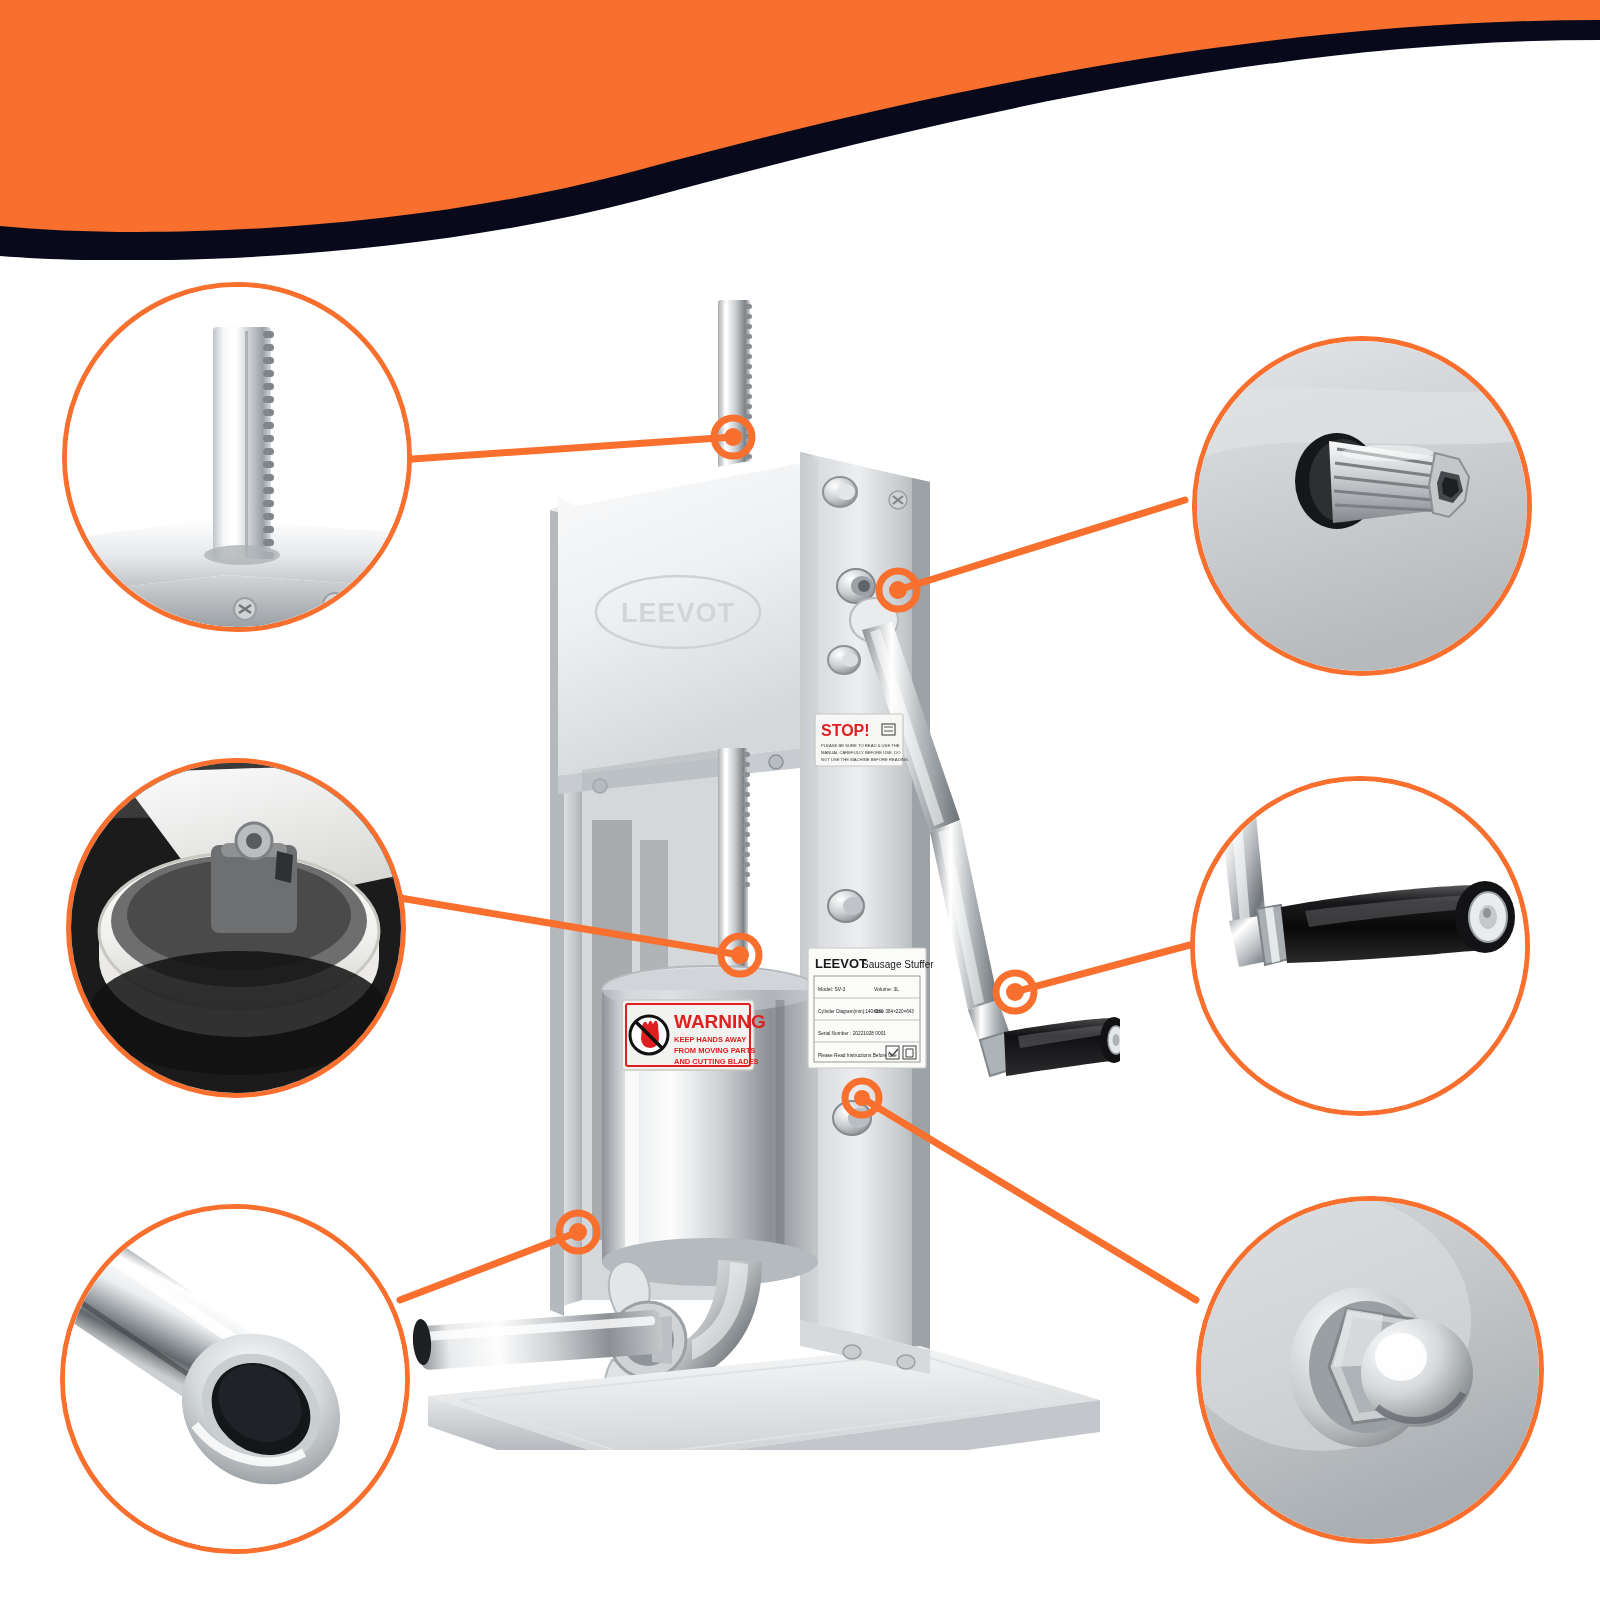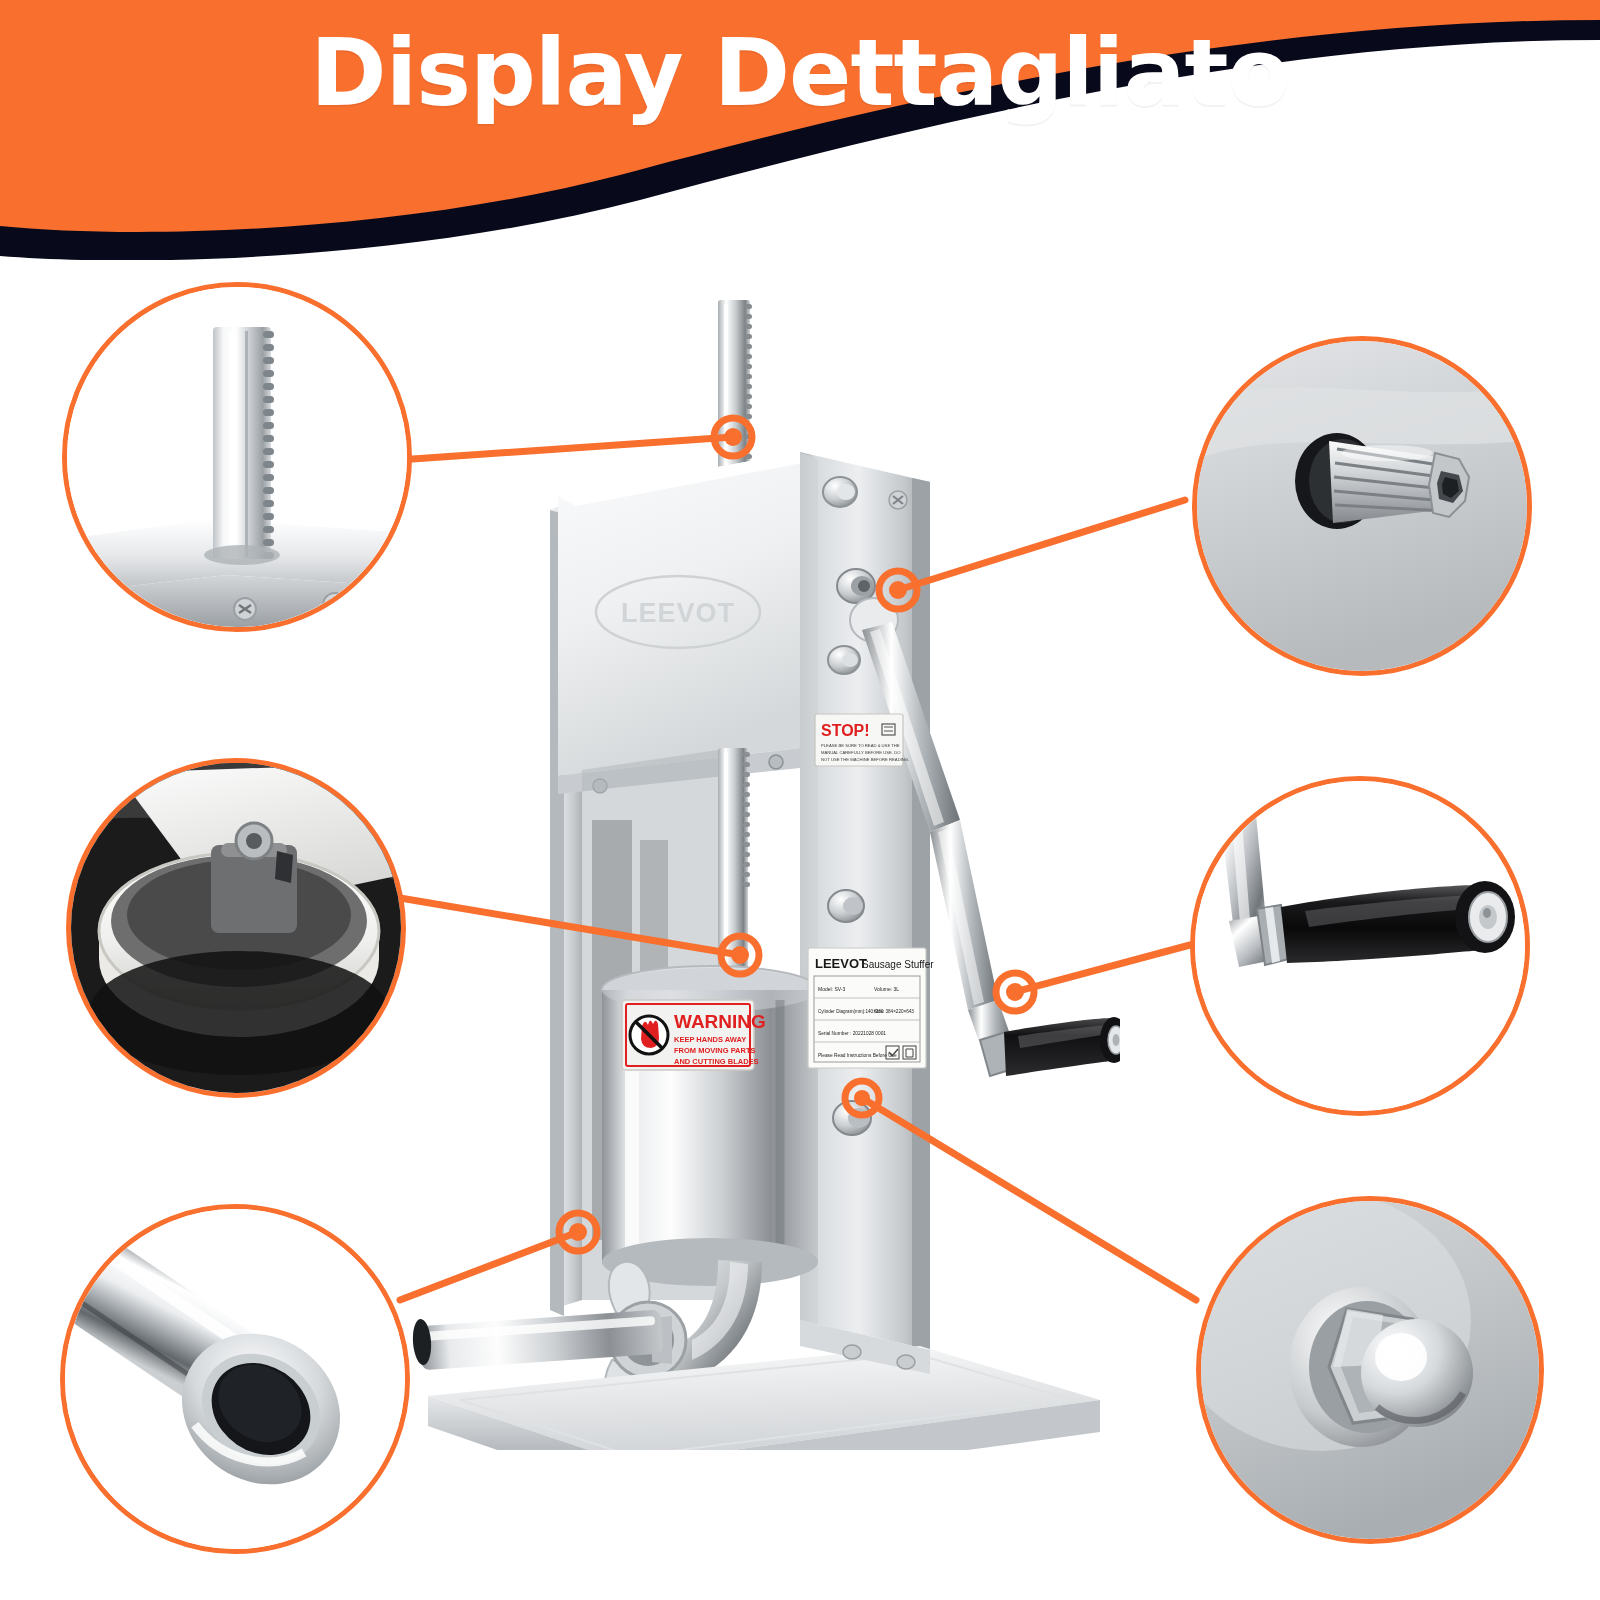--- a/index.html
+++ b/index.html
@@ -36,21 +36,20 @@
       <clipPath id="hdclip">
           <rect x="0" y="0" width="1600" height="260"></rect>
         </clipPath>
     </defs>
     <g clip-path="url(#hdclip)">
       <rect x="0" y="0" width="1600" height="260" fill="#ffffff"></rect>
       <path d="M0,0 H1600 V40 C1250,40 900,130 640,200 C420,258 150,268 0,256 Z" fill="#080A1C"></path>
       <path d="M0,0 H1600 V20 C1230,20 880,105 620,175 C400,232 140,240 0,226 Z" fill="#F96F2E"></path>
     </g>
   </svg>
-  <div id="page-title">Display Dettagliato</div>
 </div>
 
 <svg id="connector-layer">
   <g stroke="#F96F2E" stroke-width="7" fill="none" stroke-linecap="round">
     <line x1="398" y1="460" x2="733" y2="437"></line>
     <line x1="1185" y1="500" x2="898" y2="590"></line>
     <line x1="400" y1="898" x2="740" y2="955"></line>
     <line x1="1190" y1="945" x2="1015" y2="992"></line>
     <line x1="400" y1="1300" x2="578" y2="1232"></line>
     <line x1="1196" y1="1300" x2="862" y2="1098"></line>

